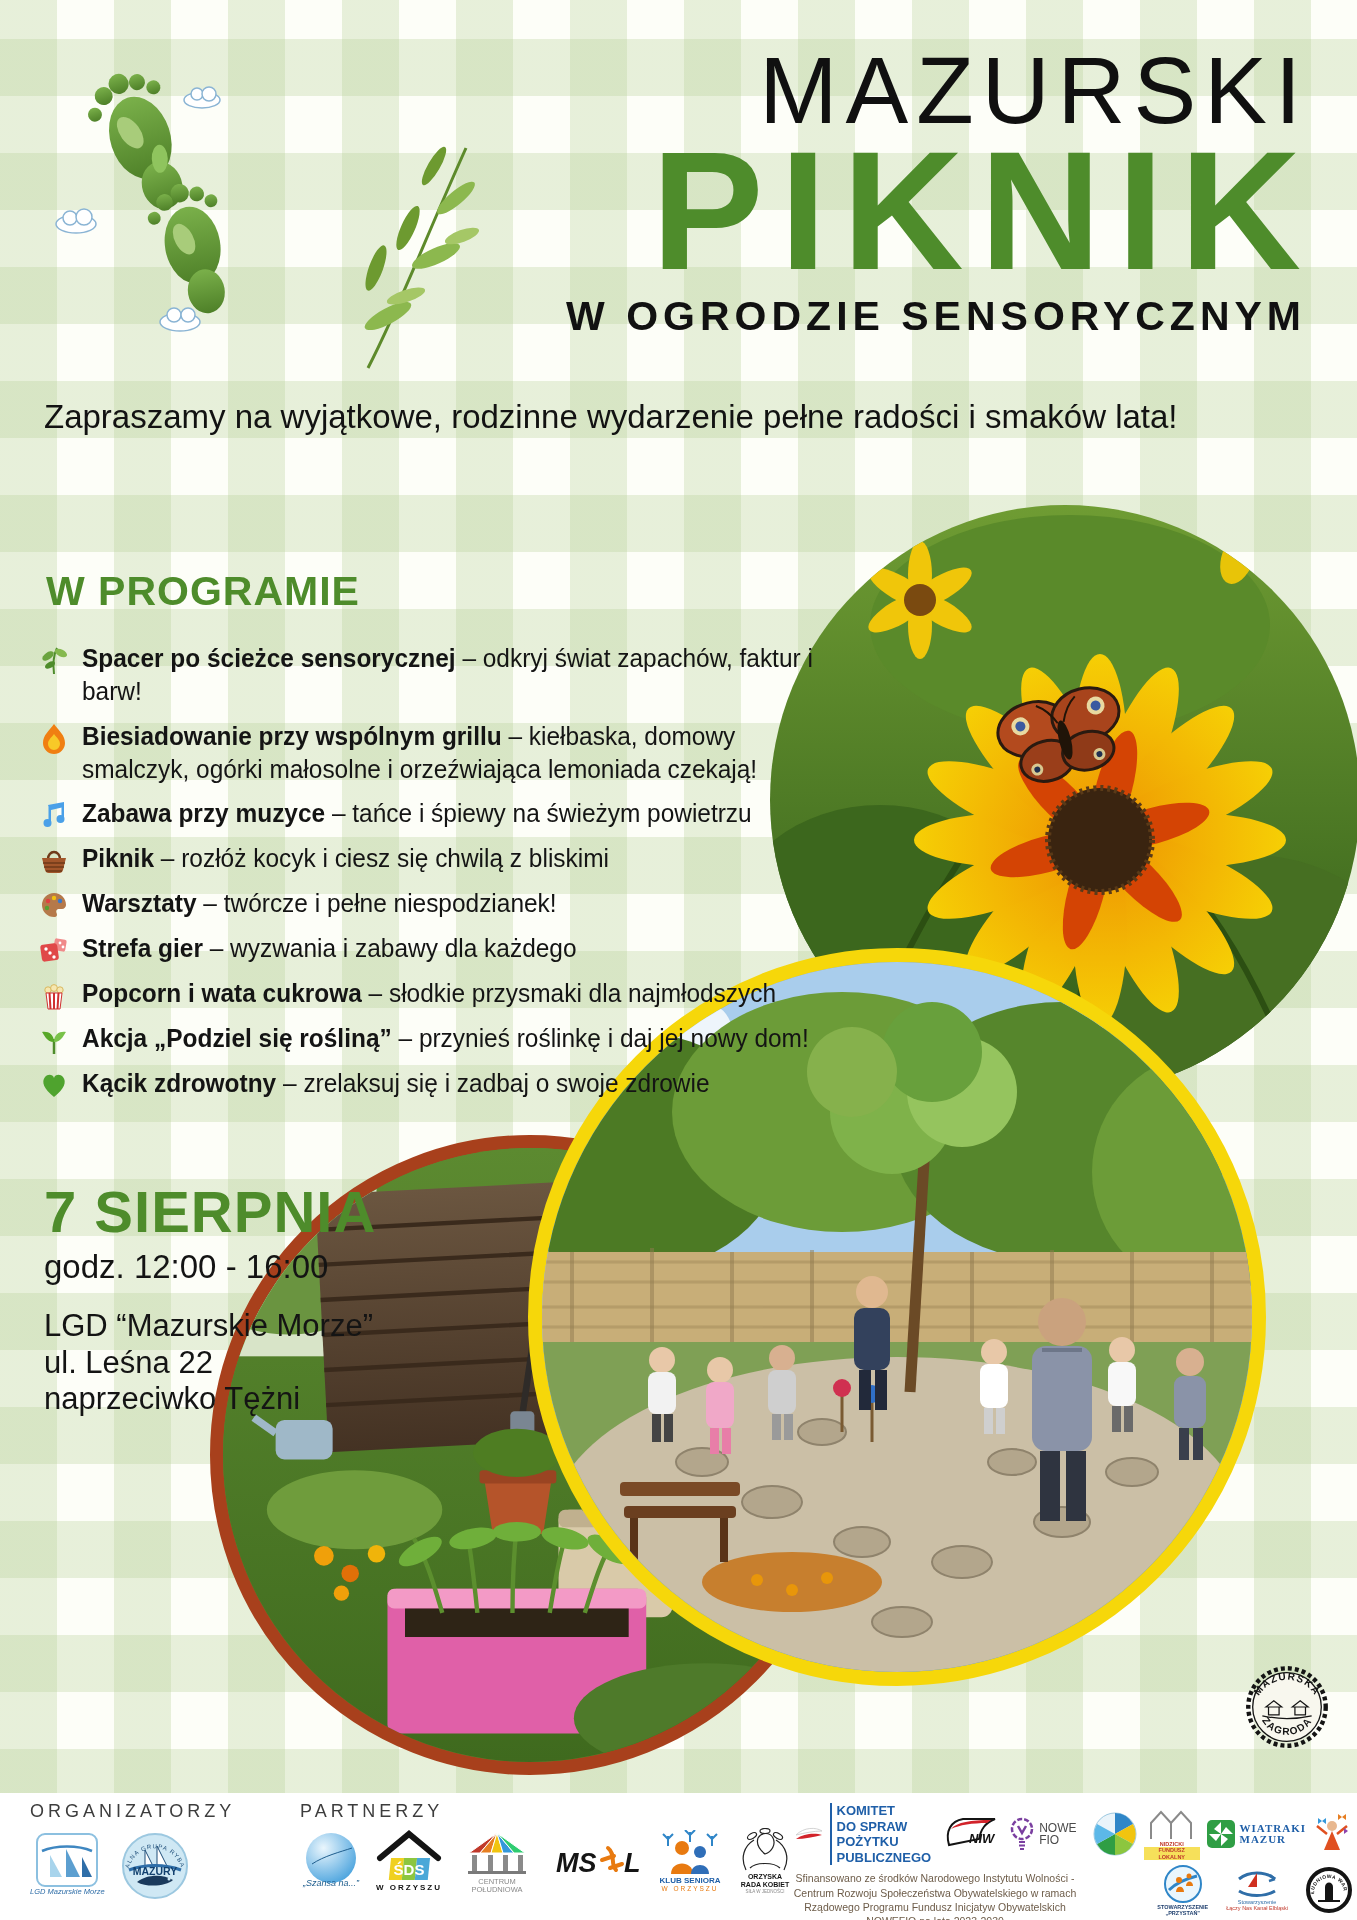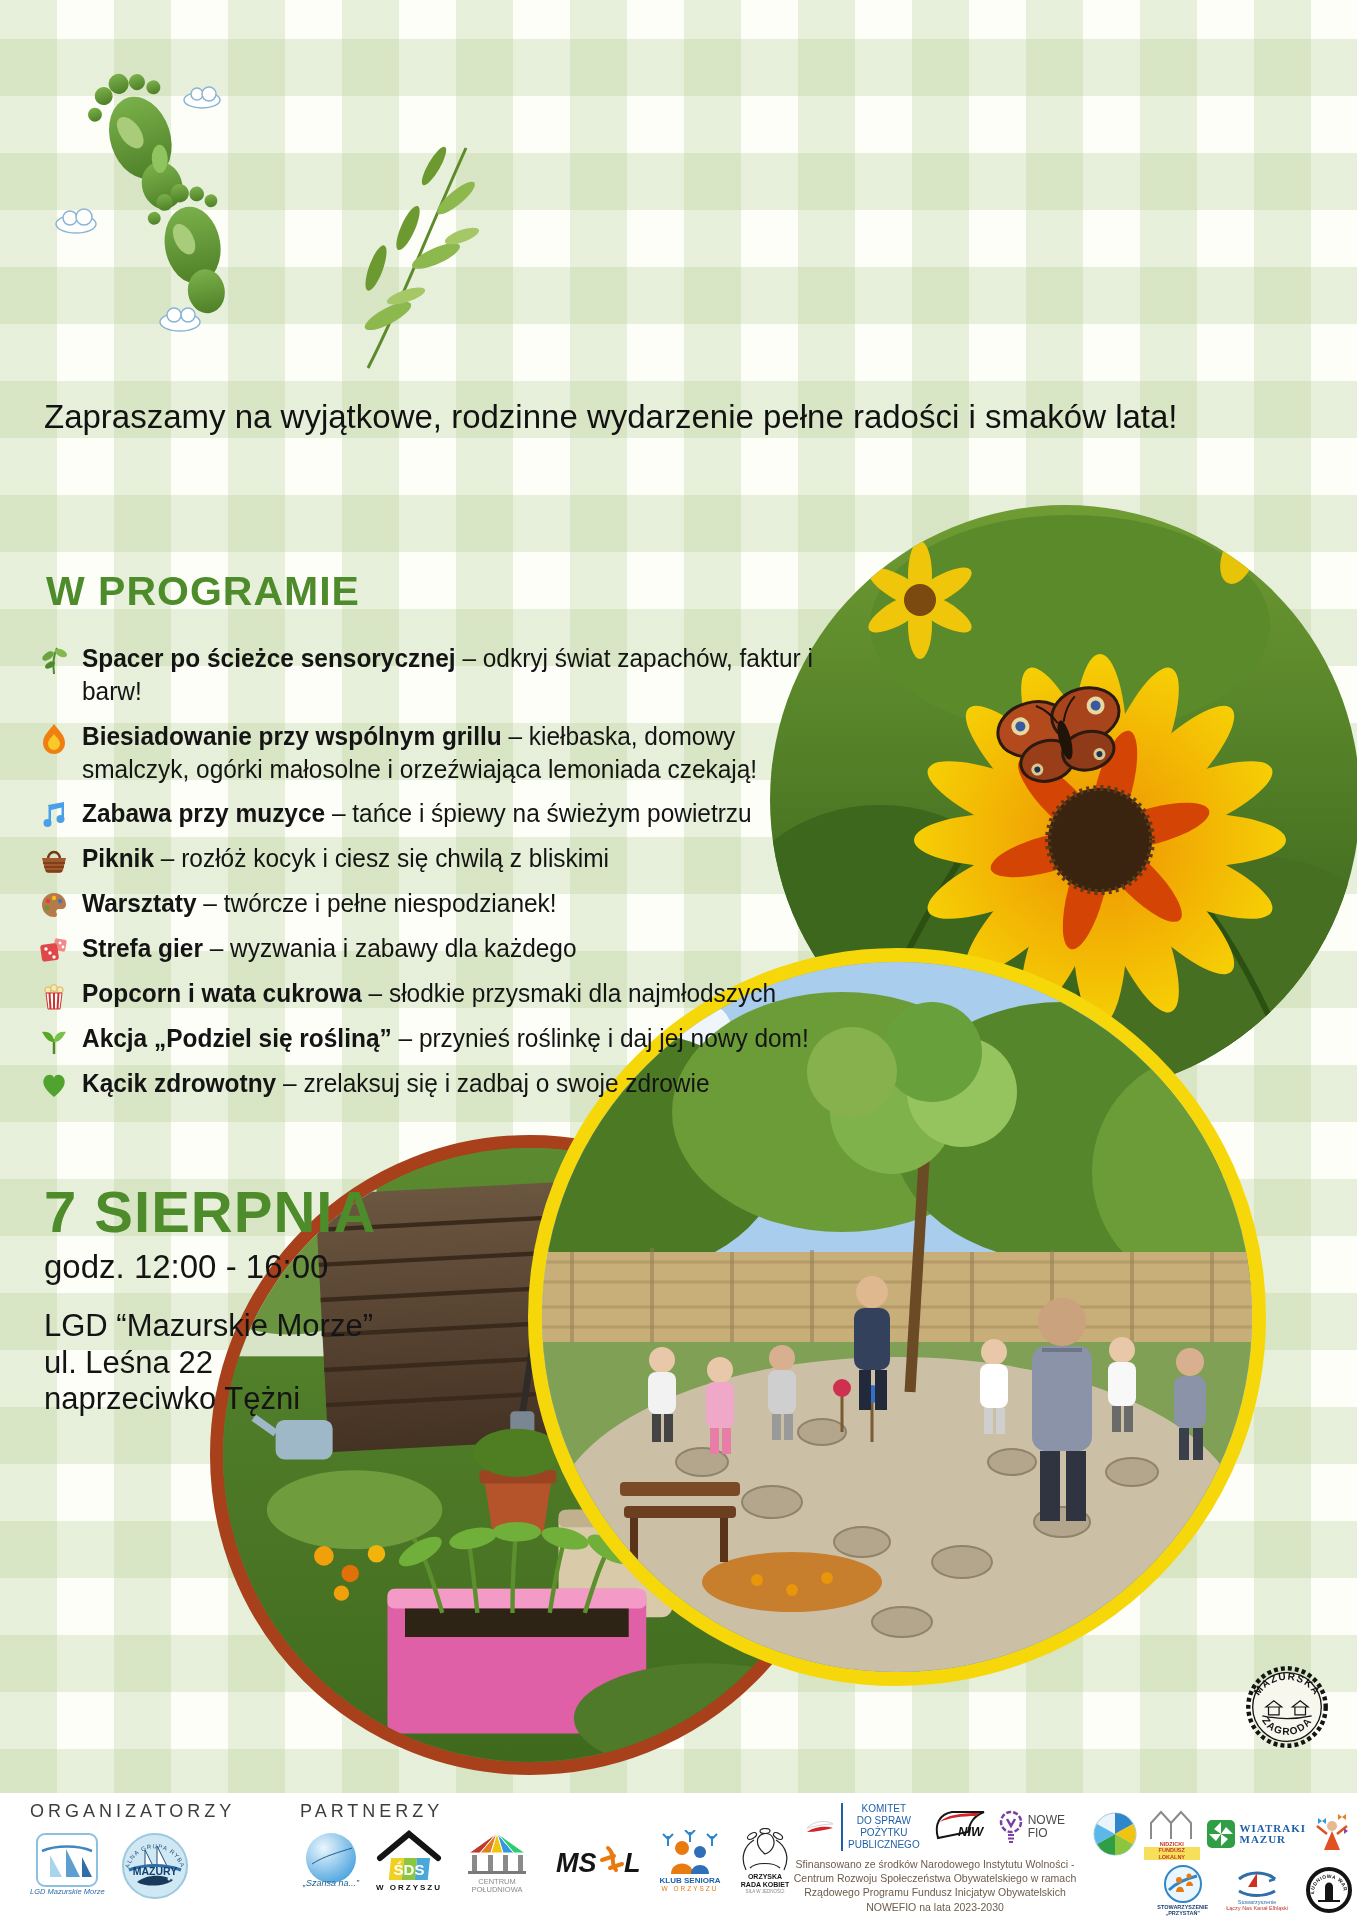--- a/index.html
+++ b/index.html
@@ -43,21 +43,21 @@
   .logo-row{display:flex;align-items:center;gap:14px;margin-top:6px;}
   .logo{display:flex;flex-direction:column;align-items:center;line-height:1.05;}
   .logo .cap{font-size:7.5px;color:#2f6ea8;text-align:center;margin-top:1px;}
   .funding-block{left:782px;top:10px;width:306px;text-align:center;}
   .fund-row{display:flex;align-items:center;justify-content:center;gap:10px;}
   .fund-text{font-size:10.5px;line-height:1.35;color:#6d5c49;margin:6px 0 0 0;}
   .supporters{left:1092px;top:16px;width:260px;}
   .sup-row{display:flex;align-items:center;justify-content:space-between;gap:6px;}
   .sup-row+.sup-row{margin-top:4px;justify-content:flex-end;gap:18px;}
   .tiny{font-size:5.5px;text-align:center;line-height:1.15;}
-  .komitet-text{font-size:10px;font-weight:400;color:#1f5fa8;text-align:center;line-height:1.2;}
+  .komitet-text{font-size:13px;font-weight:700;color:#1f5fa8;text-align:left;line-height:1.2;}
   .wiatraki-text{font-family:"Liberation Serif",serif;font-size:11px;font-weight:700;color:#1f5fa8;letter-spacing:1px;line-height:1;}
 </style>
 </head>
 <body>
 
 <div class="poster">
 
   <svg class="abs" style="left:52px;top:72px;z-index:4" width="200" height="280" viewBox="0 0 200 280">
     <defs>
       <linearGradient id="gFoot" x1="0" y1="0" x2="0" y2="1">
@@ -114,20 +114,25 @@
       <ellipse cx="26" cy="132" rx="24" ry="7" transform="rotate(-70 26 132)"></ellipse>
       <ellipse cx="58" cy="92" rx="24" ry="7" transform="rotate(-66 58 92)"></ellipse>
       <ellipse cx="84" cy="30" rx="22" ry="6" transform="rotate(-60 84 30)"></ellipse>
     </g>
     <g fill="#a5c766">
       <ellipse cx="56" cy="160" rx="20" ry="6" transform="rotate(-18 56 160)"></ellipse>
       <ellipse cx="112" cy="100" rx="18" ry="6" transform="rotate(-20 112 100)"></ellipse>
     </g>
   </svg>
 
+  <div class="abs titleblock">
+    <div class="t-mazurski">MAZURSKI</div>
+    <div class="t-piknik">PIKNIK</div>
+    <div class="t-sub">W OGRODZIE SENSORYCZNYM</div>
+  </div>
 
   <div class="abs tagline">Zapraszamy na wyjątkowe, rodzinne wydarzenie pełne radości i smaków lata!</div>
 
   <div class="abs prog-head">W PROGRAMIE</div>
   <div class="abs prog-list">
 
     <div class="item">
       <svg class="ico" viewBox="0 0 32 32">
         <path d="M16,30C15,22 15,12 19,4" stroke="#4e8c2b" stroke-width="2" fill="none"></path>
         <ellipse cx="10" cy="12" rx="6.5" ry="3.5" fill="#6aa33f" transform="rotate(-35 10 12)"></ellipse>

